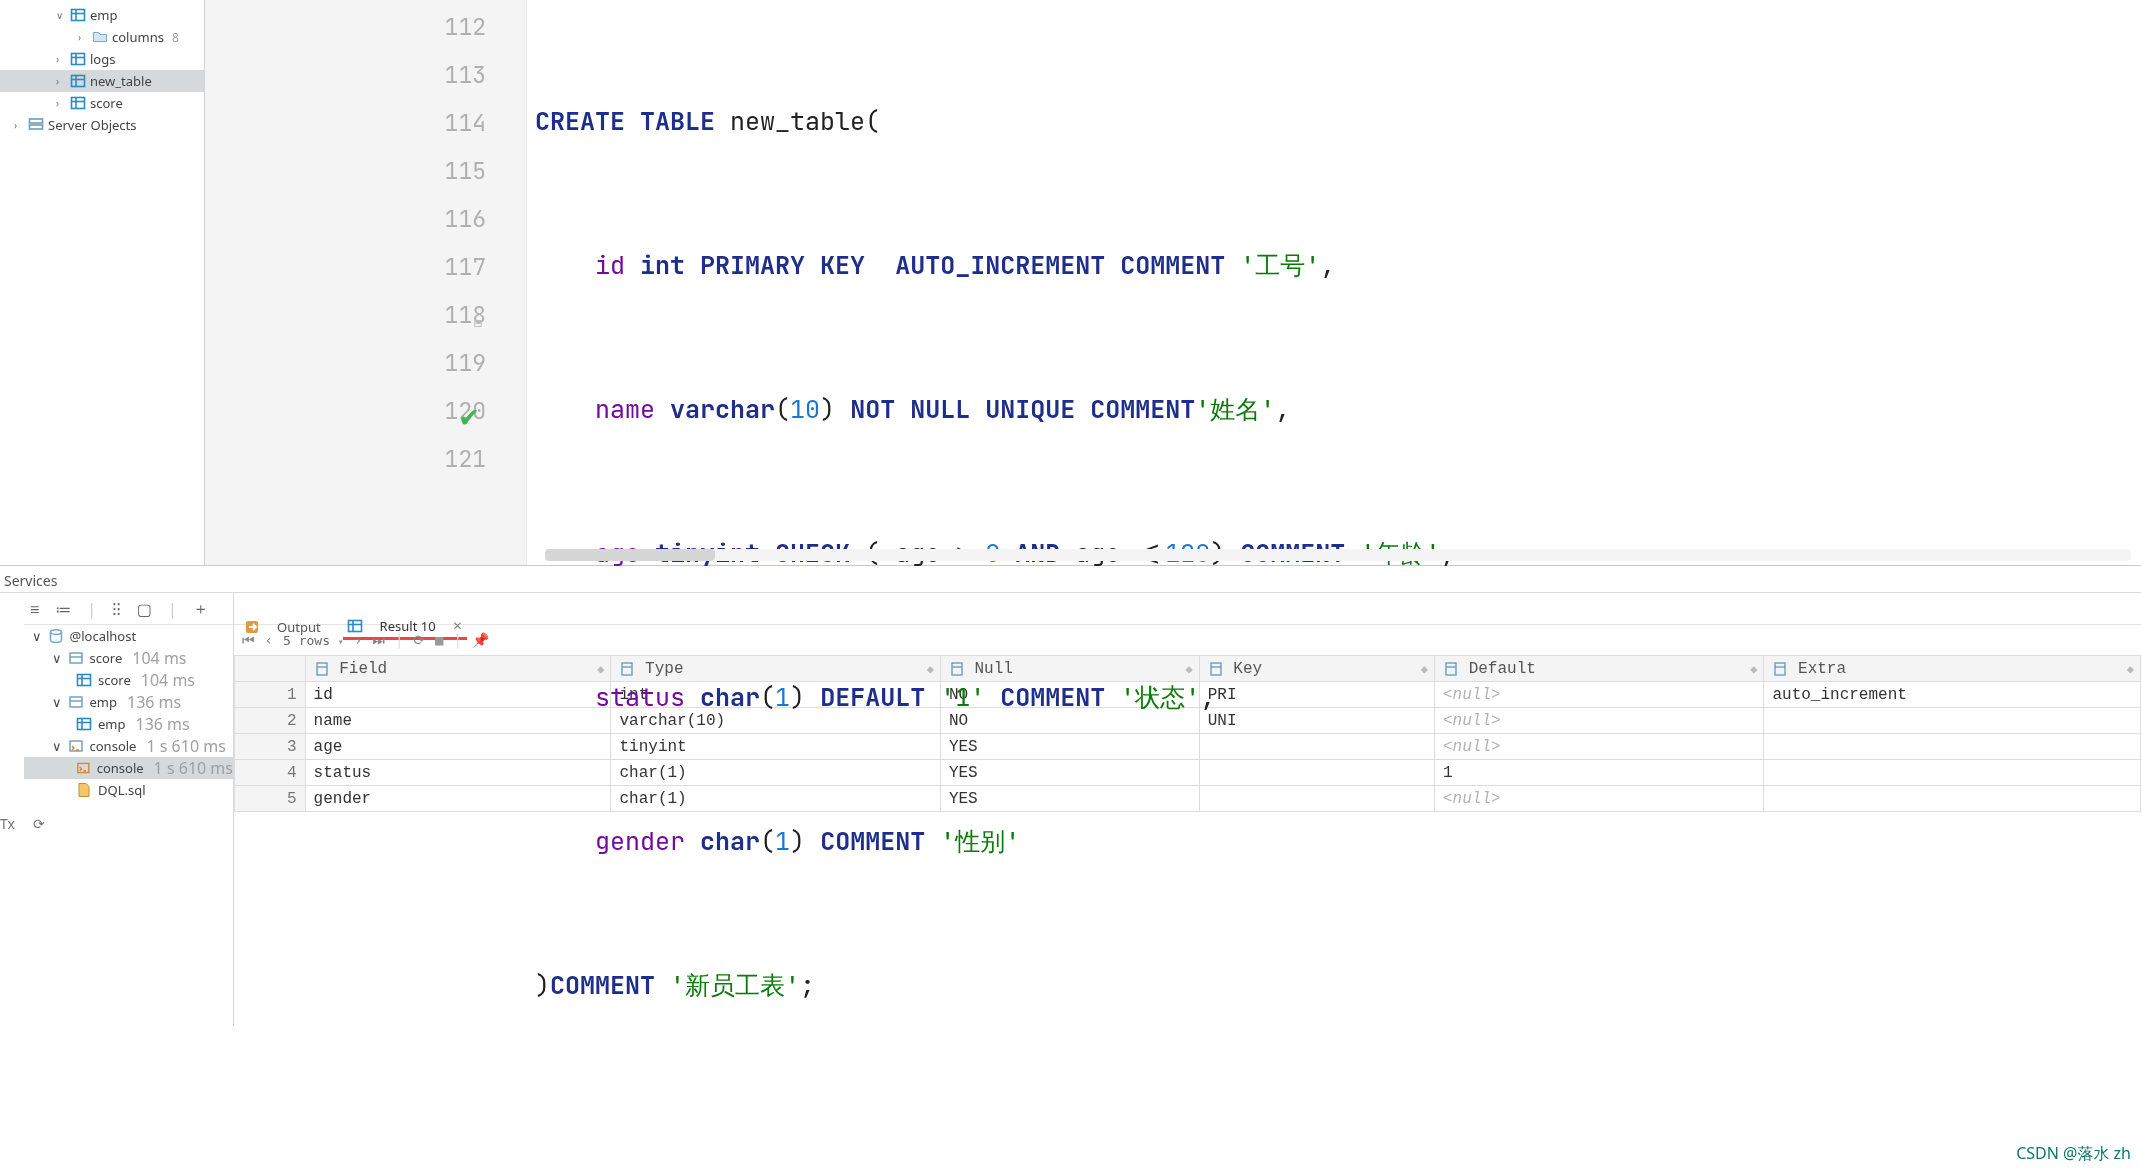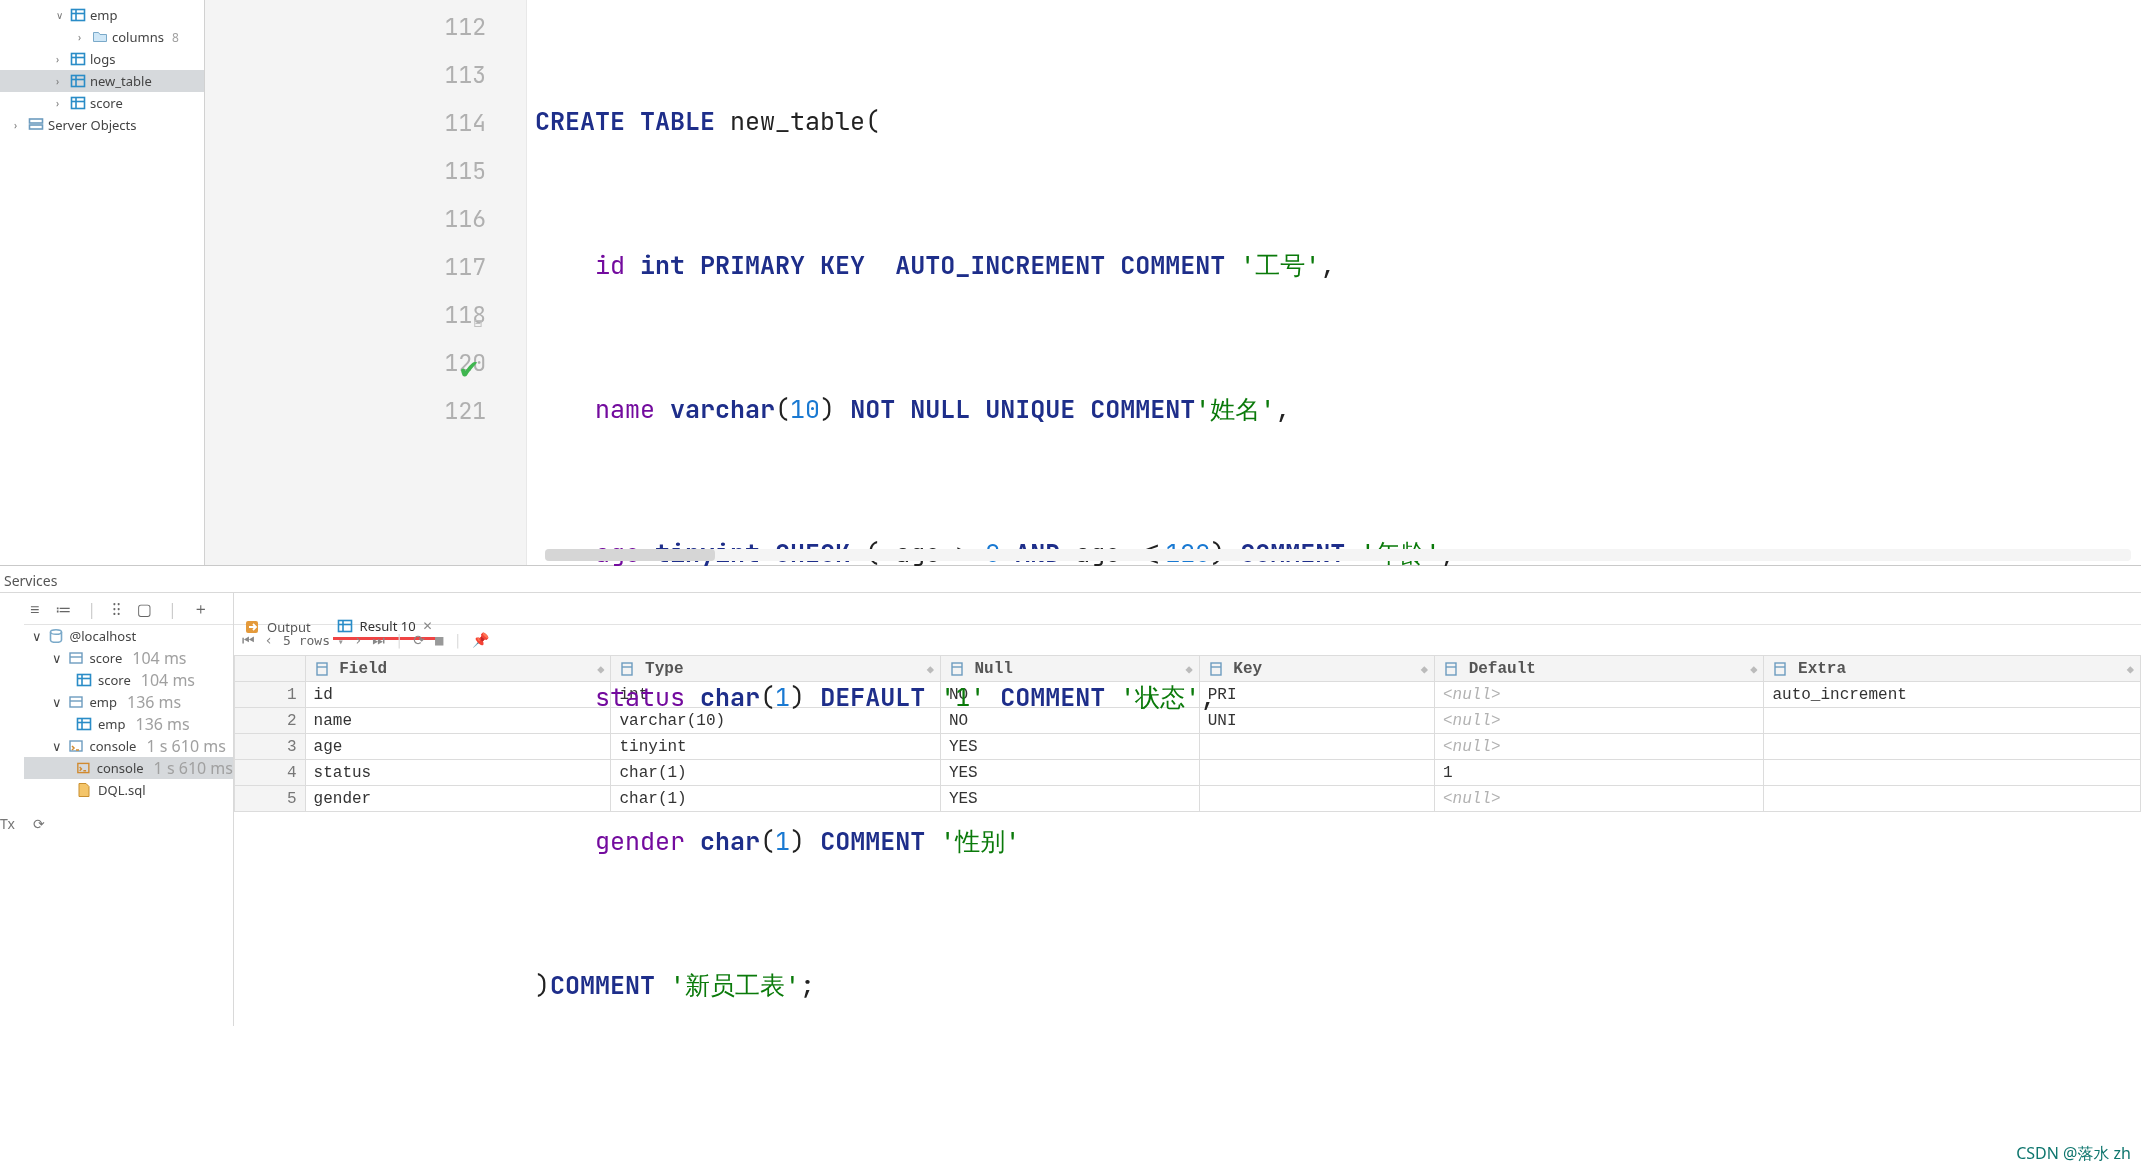--- a/index.html
+++ b/index.html
@@ -103,31 +103,31 @@
   }
   .svc-tree .row { display:flex; align-items:center; height:22px; gap:6px; white-space:nowrap; }
   .svc-tree .row.sel { background:#d6d9dc; }
   .svc-tree .i0 { padding-left: 8px; }
   .svc-tree .i1 { padding-left: 28px; }
   .svc-tree .i2 { padding-left: 52px; }
   .svc-tree .dim { color:#a0a0a0; font-size:16px; margin-left:4px; }
 
   .result-panel { flex: 1 1 auto; display:flex; flex-direction:column; }
   .tabs-row { display:flex; align-items:center; gap:18px; padding:4px 6px; height:32px; border-bottom:1px solid #e3e3e3; font-size:13px; color:#555; }
-  .tab { display:flex; align-items:center; gap:7px; padding:2px 4px;margin-top:37px; }
+  .tab { display:flex; align-items:center; gap:17px; padding:2px 4px;margin-top:37px; }
   .tab.active { border-bottom: 3px solid #ef4444; color:#333; }
   .tab .x { color:#888; font-size:12px; }
 
   .grid-toolbar { display:flex; align-items:center; gap:10px; padding:4px 8px; height:30px; color:#888; font-size:14px; font-family: Consolas, monospace; }
   .grid-toolbar .txt { color:#666; font-size:13px; }
 
   
   .rtable { border-collapse: collapse; font-family: Consolas, "Courier New", monospace; font-size: 16px; color:#333; }
   .rtable th, .rtable td { border: 1px solid #dcdcdc; padding: 4px 8px 3px 8px; text-align:left; vertical-align:middle; height:24px; }
-  .rtable th { background:#f4f4f4; color:#555; font-weight:bold; position:relative; }
+  .rtable th { background:#f4f4f4; color:#555; font-weight:normal; position:relative; }
   .rtable th .sort { position:absolute; right:6px; top:6px; color:#bbb; font-size:12px; }
   .rtable .rownum { background:#f4f4f4; text-align:right; color:#777; width:30px; }
   .rtable .null { color:#b2b2b2; font-style:italic; }
 
   .watermark { position:fixed; right:10px; bottom:6px; color:#0f766e; font-size:16px; }
 
   
   .ico { display:inline-block; width:16px; height:16px; vertical-align:middle; }
   .tbl-ico { fill:none; stroke:#2a8cc7; stroke-width:1.6; }
   .folder-ico { fill:#cfe7f7; stroke:#7aa9c9; }
@@ -199,20 +199,21 @@
 
   <div class="editor-wrap">
     <div class="gutter">
       <div class="ln">112</div>
       <div class="ln">113</div>
       <div class="ln">114</div>
       <div class="ln">115</div>
       <div class="ln">116</div>
       <div class="ln">117</div>
       <div class="ln"><span>118</span><span class="fold-close">⊟</span></div>
+      <div class="ln">119</div>
       <div class="ln"><span>120</span><span class="check">✔</span></div>
       <div class="ln">121</div>
     </div>
     <div class="code">
       <div class="cl"><span class="kw">CREATE</span> <span class="kw">TABLE</span> <span class="p">new_table</span><span class="p">(</span></div>
       <div class="cl">    <span class="id">id</span> <span class="ty">int</span> <span class="kw">PRIMARY</span> <span class="kw">KEY</span>  <span class="kw">AUTO_INCREMENT</span> <span class="kw">COMMENT</span> <span class="str">'工号'</span><span class="p">,</span></div>
       <div class="cl">    <span class="id">name</span> <span class="ty">varchar</span><span class="p">(</span><span class="num">10</span><span class="p">)</span> <span class="kw">NOT</span> <span class="kw">NULL</span> <span class="kw">UNIQUE</span> <span class="kw">COMMENT</span><span class="str">'姓名'</span><span class="p">,</span></div>
       <div class="cl">    <span class="id">age</span> <span class="ty">tinyint</span> <span class="kw">CHECK</span> <span class="p">(</span> <span class="p">age</span> <span class="p">&gt;</span> <span class="num">0</span> <span class="kw">AND</span> <span class="p">age</span> <span class="p">&lt;=</span><span class="num">120</span><span class="p">)</span> <span class="kw">COMMENT</span> <span class="str">'年龄'</span><span class="p">,</span></div>
       <div class="cl">    <span class="id">status</span> <span class="ty">char</span><span class="p">(</span><span class="num">1</span><span class="p">)</span> <span class="kw">DEFAULT</span> <span class="str">'1'</span> <span class="kw">COMMENT</span> <span class="str">'状态'</span><span class="p">,</span></div>
       <div class="cl">    <span class="id">gender</span> <span class="ty">char</span><span class="p">(</span><span class="num">1</span><span class="p">)</span> <span class="kw">COMMENT</span> <span class="str">'性别'</span></div>

